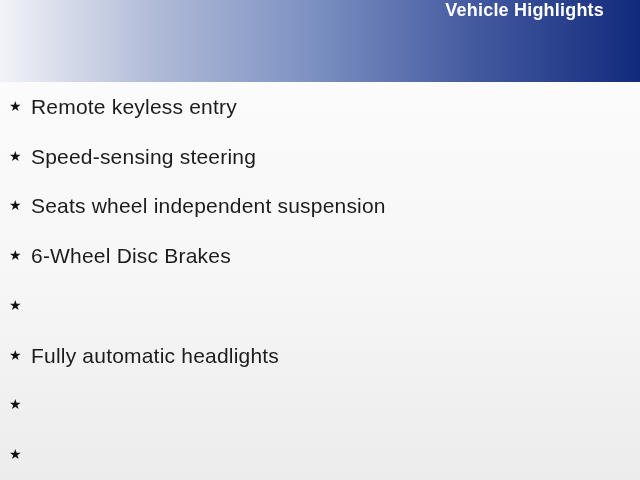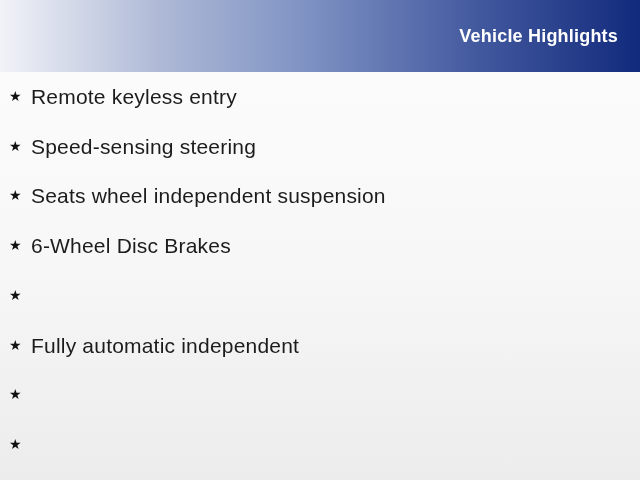--- a/index.html
+++ b/index.html
@@ -12,27 +12,27 @@
   #screen {
     width: 640px;
     height: 480px;
     overflow: hidden;
     font-family: "Liberation Sans", "DejaVu Sans", sans-serif;
     background: linear-gradient(to bottom, #fdfdfe 0%, #f7f7f7 55%, #ececec 100%);
   }
 
   
   .header {
-    height: 72px;
+    height: 82px;
     width: 100%;
     background: linear-gradient(to right, #f2f3f8 0%, #aeb9d6 25%, #7e92c3 48%, #42589e 75%, #122a7c 100%);
     display: flex;
-    align-items: center;
+    align-items: flex-start;
     justify-content: flex-end;
-    padding-right: 22px;
+    padding-right: 36px;
   }
   .header-title {
     color: #ffffff;
     font-size: 18px;
     font-weight: bold;
     letter-spacing: 0.2px;
     white-space: nowrap;
   }
 
   
@@ -85,21 +85,21 @@
       </div>
       <div class="feature-row">
         <span class="star">★</span>
         <span class="feature-label">6-Wheel Disc Brakes</span>
       </div>
       <div class="feature-row">
         <span class="star">★</span>
       </div>
       <div class="feature-row">
         <span class="star">★</span>
-        <span class="feature-label">Fully automatic independent</span>
+        <span class="feature-label">Fully automatic headlights</span>
       </div>
       <div class="feature-row">
         <span class="star">★</span>
       </div>
       <div class="feature-row">
         <span class="star">★</span>
       </div>
     </div>
 </div>
 

